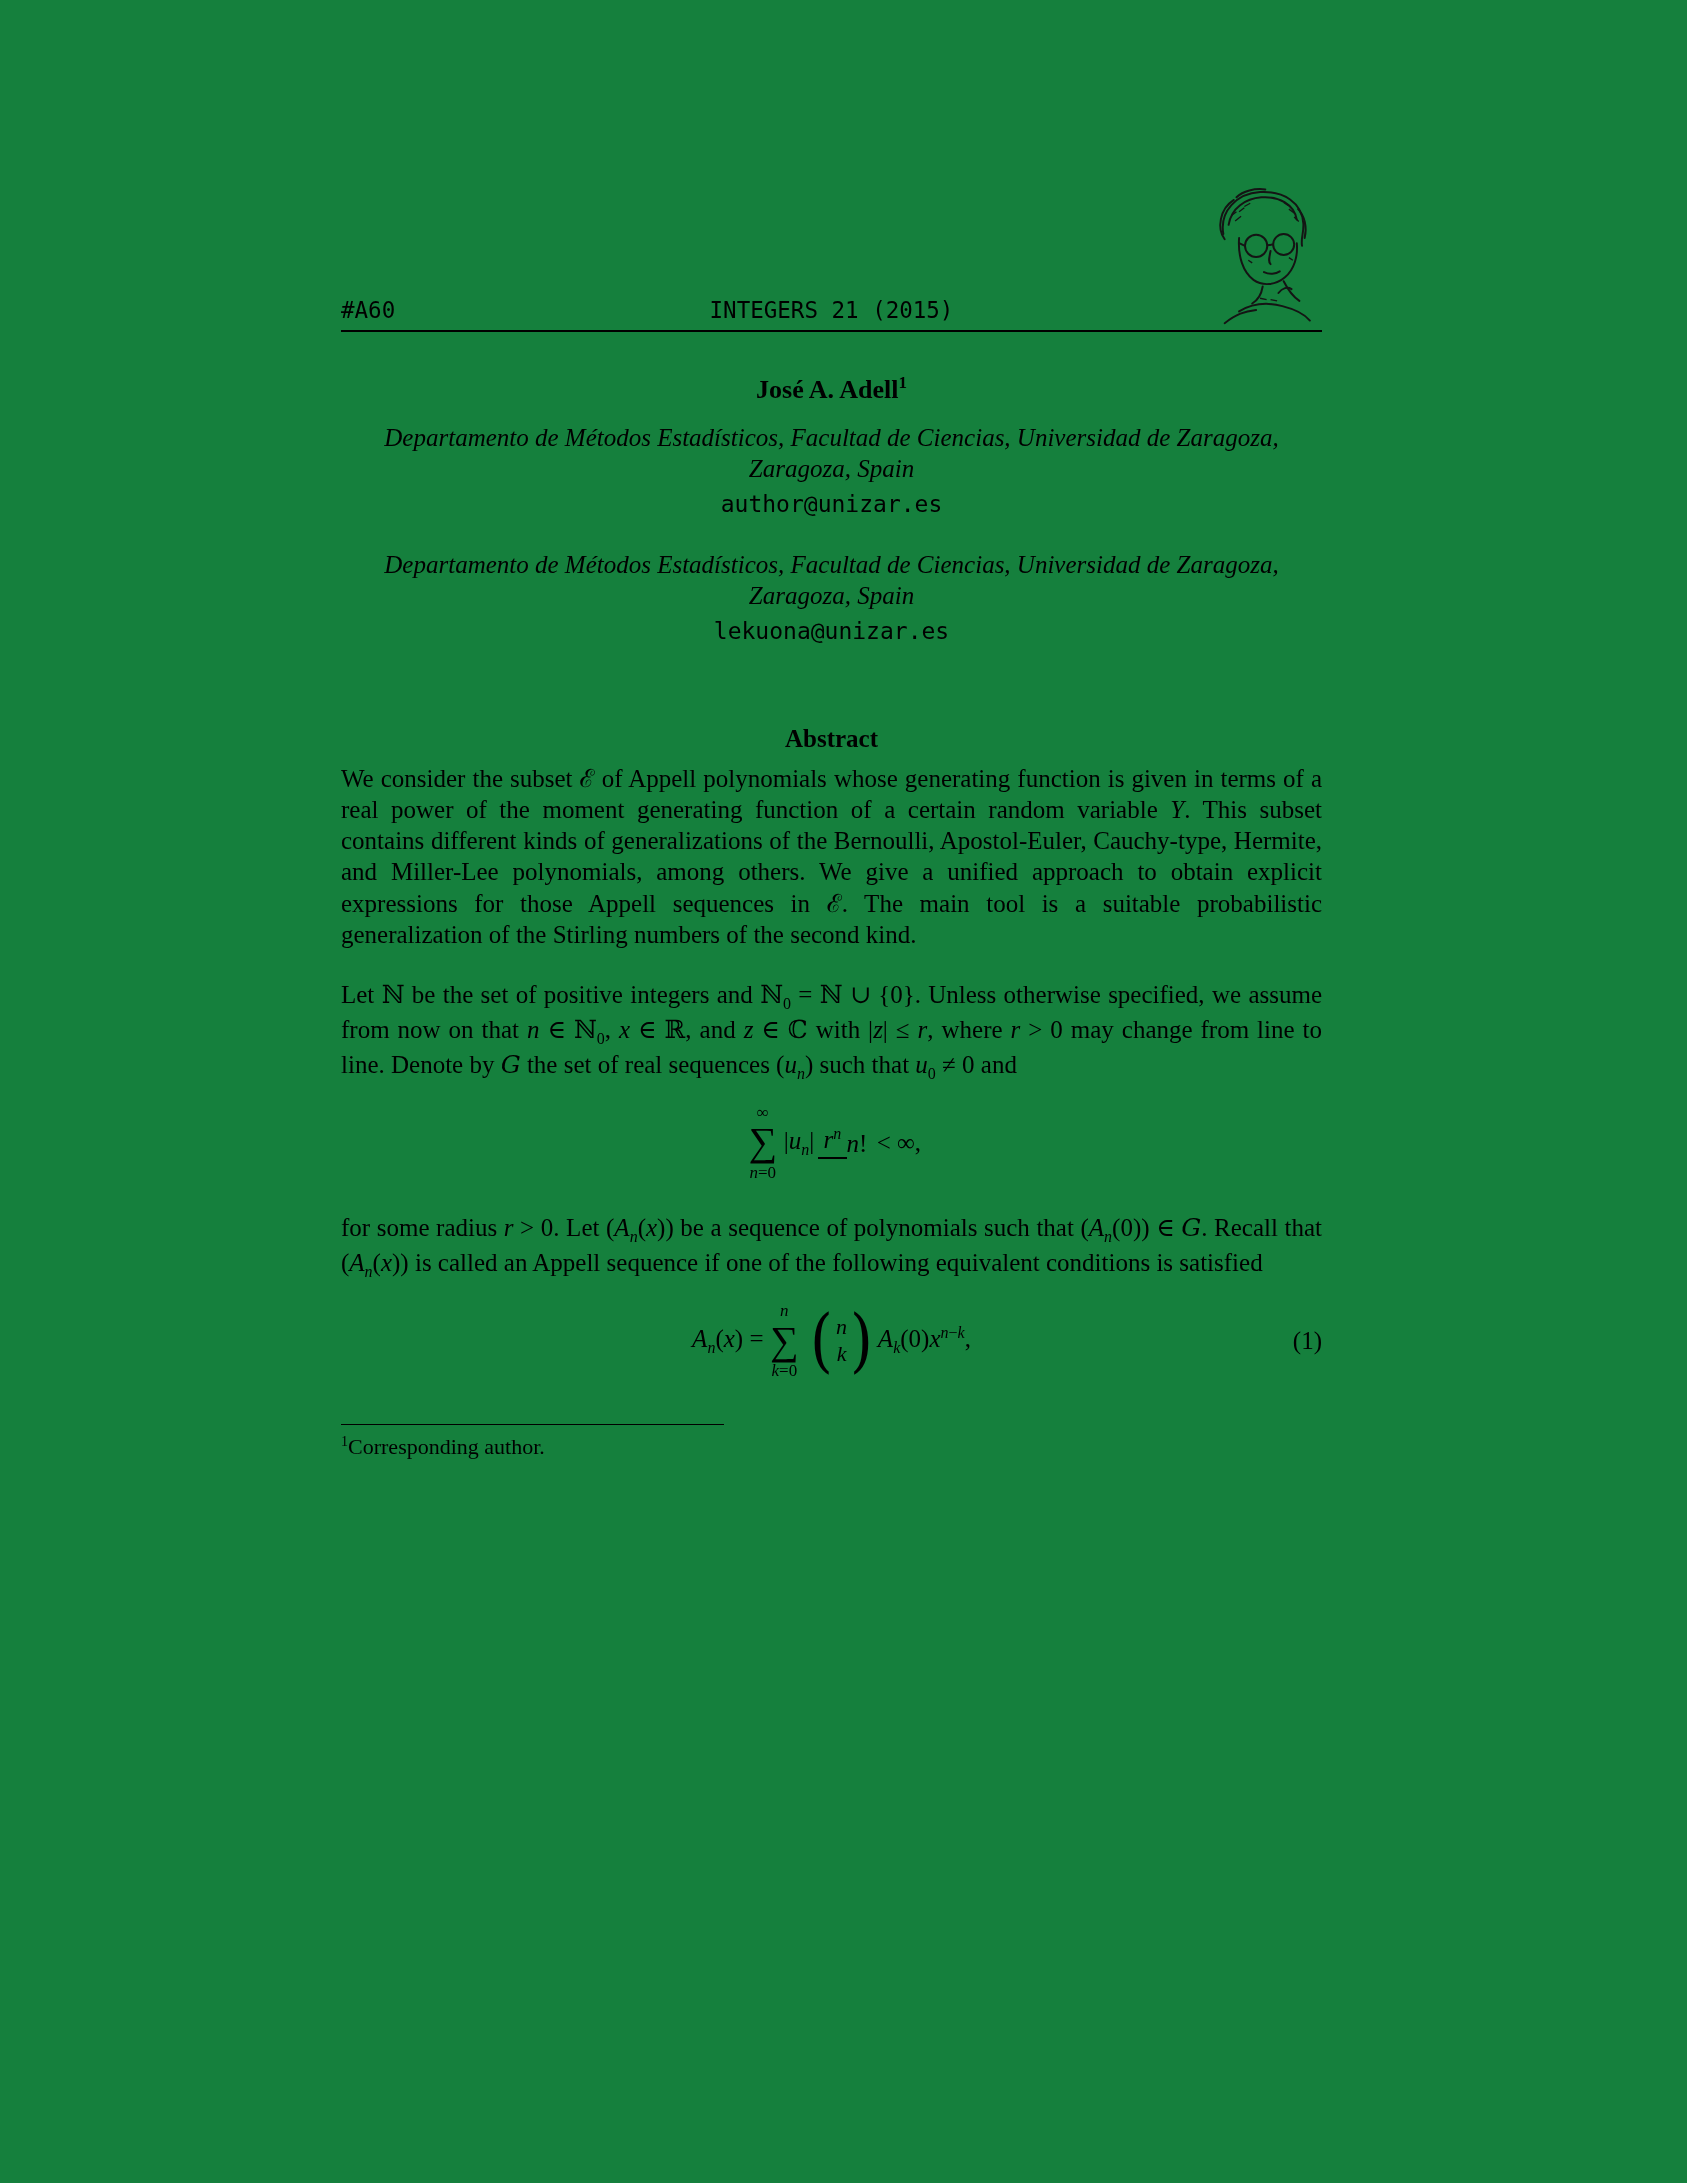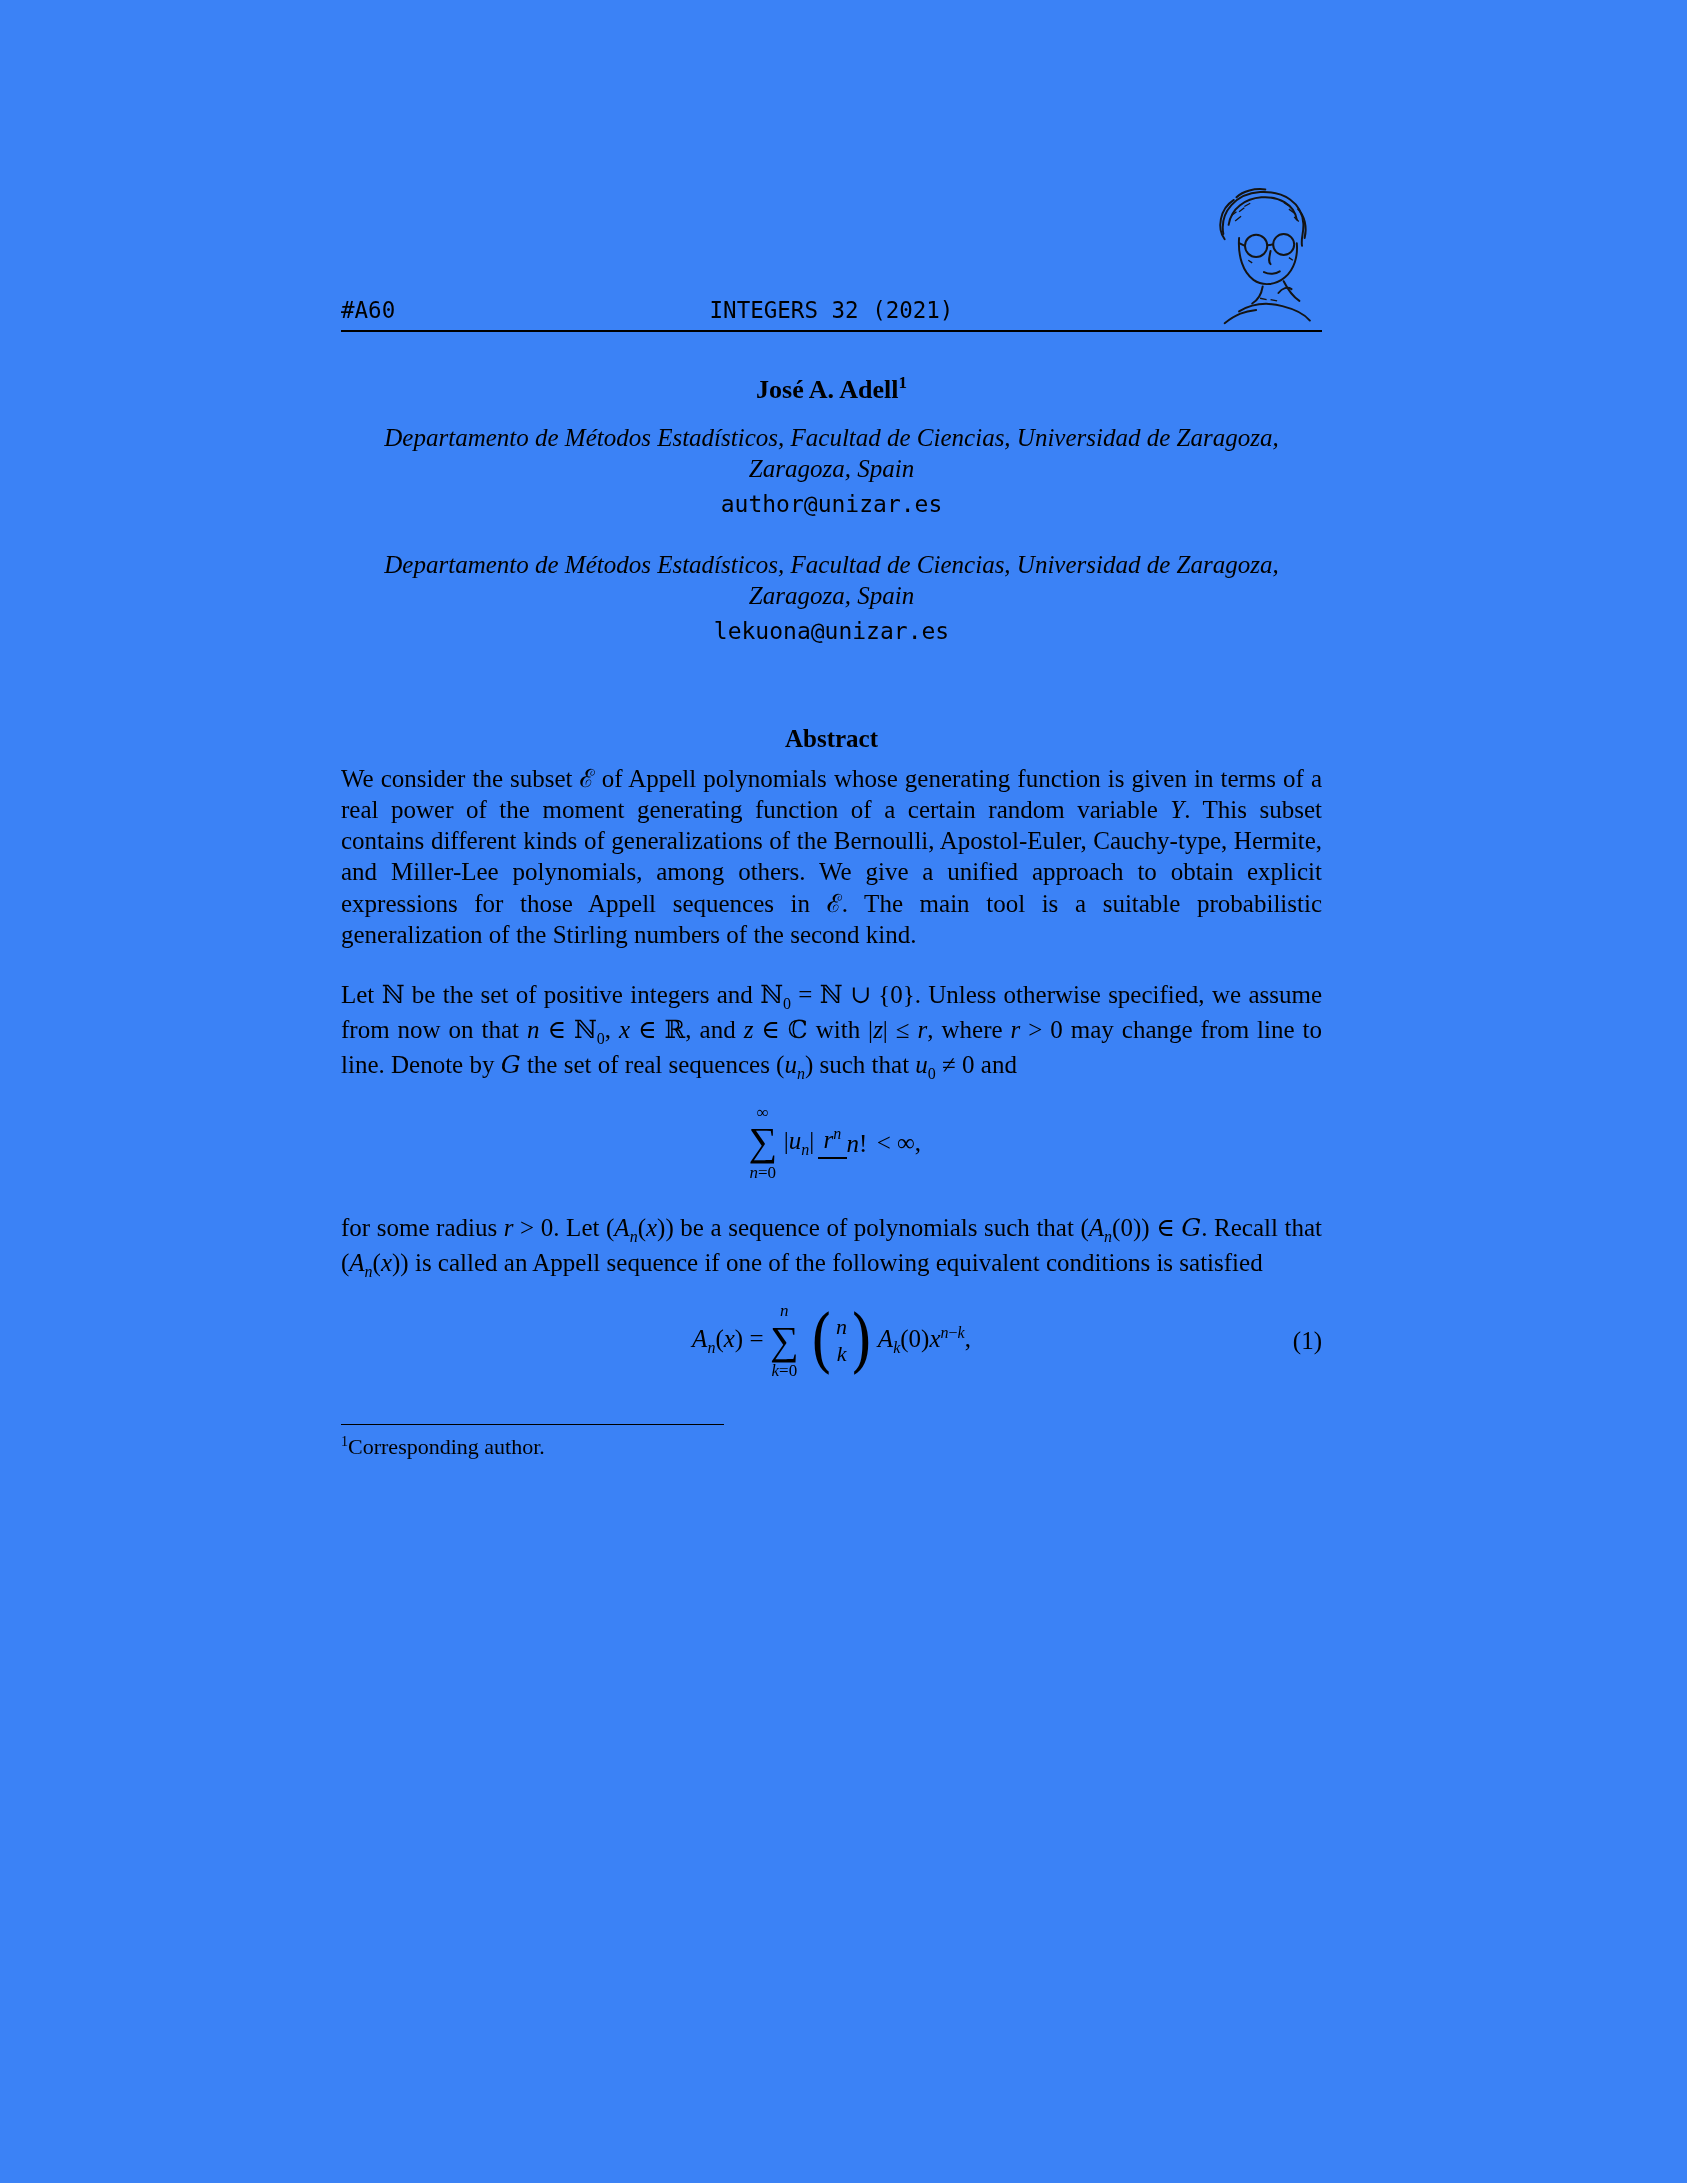--- a/index.html
+++ b/index.html
@@ -1,18 +1,18 @@
 <!DOCTYPE html>
 <html style="font-size:10.6px"><head>
 <meta charset="utf-8">
 <style>
   * { margin:0; padding:0; box-sizing:border-box; }
   html,body { background:#ffffff; }
   .page {
-    position:relative; width:1688px; height:2183px; background:#3b82f6; color:#000;
+    position:relative; width:1688px; height:2183px; background:#15803d; color:#000;
     font-family:"Liberation Serif","DejaVu Serif",serif; font-size:25px; line-height:1.25;
     overflow:hidden;
   }
   .content { position:absolute; left:341px; top:0; width:981px; }
 
   
   .header { position:relative; height:332px; }
   .portrait { position:absolute; right:-1.3px; bottom:4px; width:118px; height:146px; }
   .header-row { position:absolute; left:0; right:0; bottom:8px;
     font-family:"DejaVu Sans Mono","Liberation Mono",monospace; font-size:22.5px; }
@@ -85,21 +85,21 @@
           <path d="M30 214 C48 200 60 196 78 194"></path>
           <path d="M112 168 C118 160 126 158 132 162"></path>
         </g>
         <g stroke="#141414" stroke-width="2" fill="none">
           <path d="M40 50 l8 -6 M46 58 l9 -7 M52 44 l8 -6 M60 36 l9 -5 M120 30 l8 5 M128 40 l8 6 M136 52 l7 7"></path>
           <path d="M66 118 l6 4 M128 114 l6 4 M84 176 l10 2 M100 178 l10 2"></path>
         </g>
       </svg>
       <div class="header-row">
         <span class="paper-id">#A60</span>
-        <span class="journal">INTEGERS 32 (2021)</span>
+        <span class="journal">INTEGERS 21 (2015)</span>
       </div>
       <div class="header-rule"></div>
     </div>
 
 
     <div class="author-block">
       <div class="author-name"><span>José A. Adell</span><sup class="fn-mark">1</sup></div>
       <div class="affiliation">Departamento de Métodos Estadísticos, Facultad de Ciencias, Universidad de Zaragoza, Zaragoza, Spain</div>
       <div class="email">author@unizar.es</div>
     </div>

